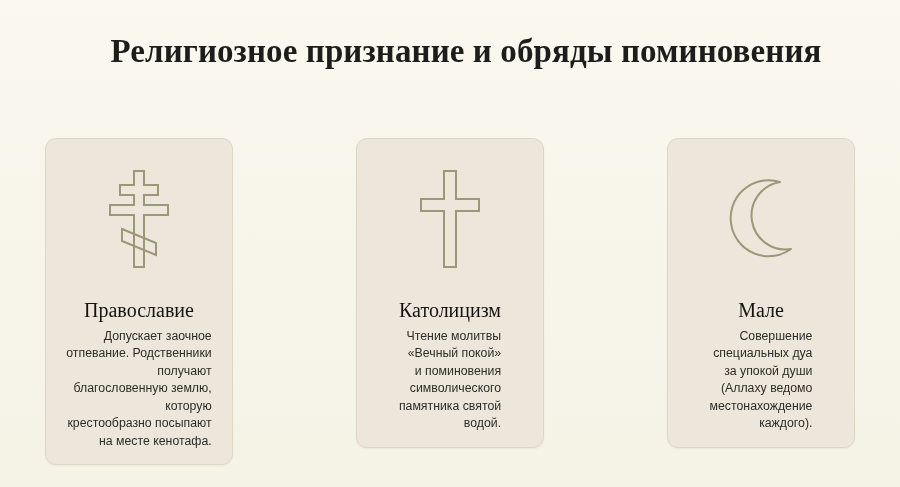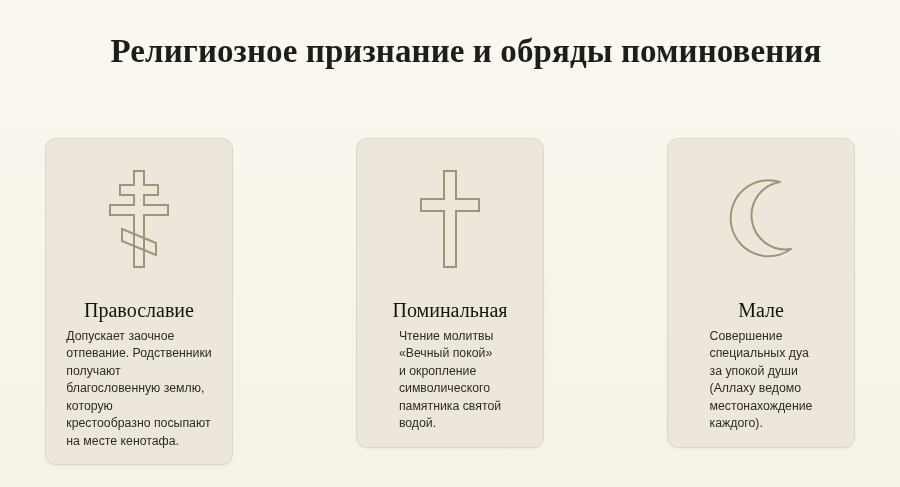--- a/index.html
+++ b/index.html
@@ -82,21 +82,21 @@
     text-align: center;
     line-height: 1.1;
     margin-bottom: 7px;
   }
 
   .card-body {
     font-family: "Liberation Sans", sans-serif;
     font-size: 12.3px;
     line-height: 1.42;
     color: #2c2c28;
-    text-align: left;
+    text-align: right;
     white-space: pre-line;
   }
 </style>
 </head>
 <body>
 
 <div class="slide">
 
   <div class="page-title">Религиозное признание и обряды поминовения</div>
 
@@ -118,24 +118,24 @@
 крестообразно посыпают
 на месте кенотафа.</div>
     </div>
 
     <div class="card">
       <div class="icon-wrap">
         <svg width="66" height="104" viewBox="0 0 66 104" fill="none" stroke="#9d9677" stroke-width="2" stroke-linejoin="miter">
           <path d="M27 4 H39 V32 H62 V44 H39 V100 H27 V44 H4 V32 H27 Z"></path>
         </svg>
       </div>
-      <div class="card-title">Поминальная</div>
+      <div class="card-title">Католицизм</div>
       <div class="card-body">Чтение молитвы
 «Вечный покой»
-и окропление
+и поминовения
 символического
 памятника святой
 водой.</div>
     </div>
 
     <div class="card">
       <div class="icon-wrap">
         <svg width="86" height="92" viewBox="0 0 86 92" fill="none" stroke="#9d9677" stroke-width="2" stroke-linejoin="round">
           <path d="M73 76 A38 38 0 1 1 62 9 A31 31 0 1 0 73 76 Z"></path>
         </svg>

